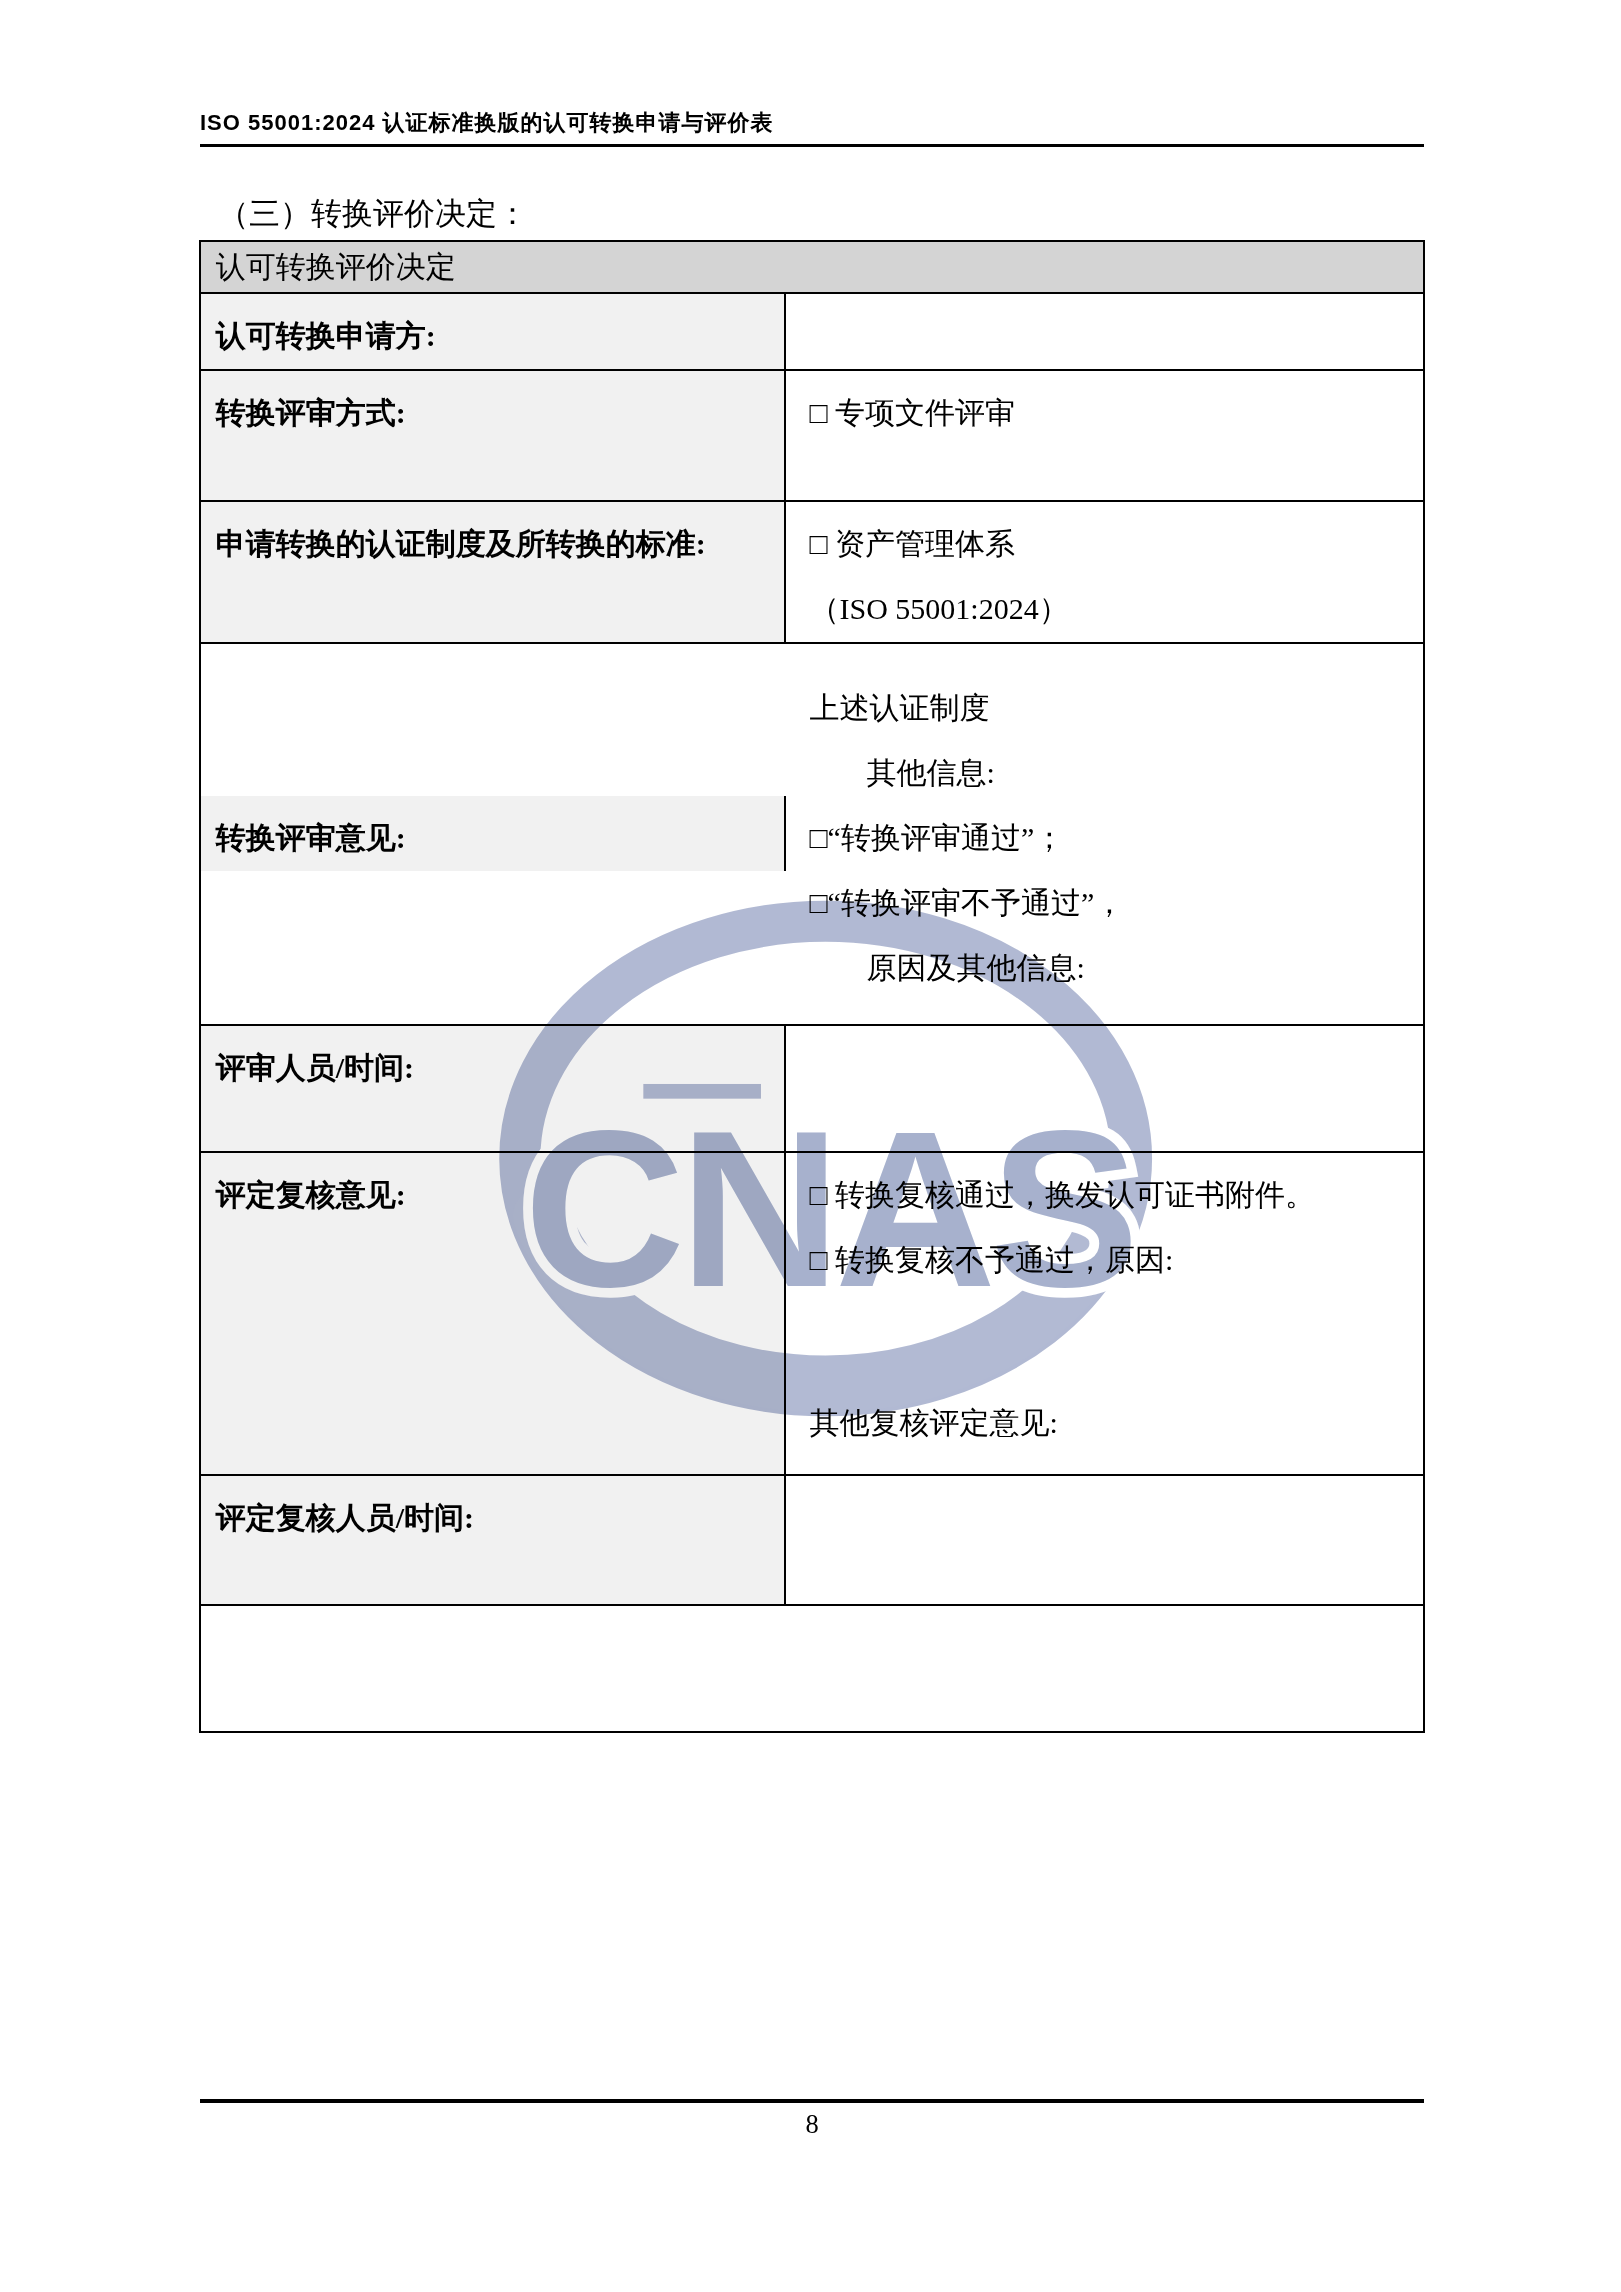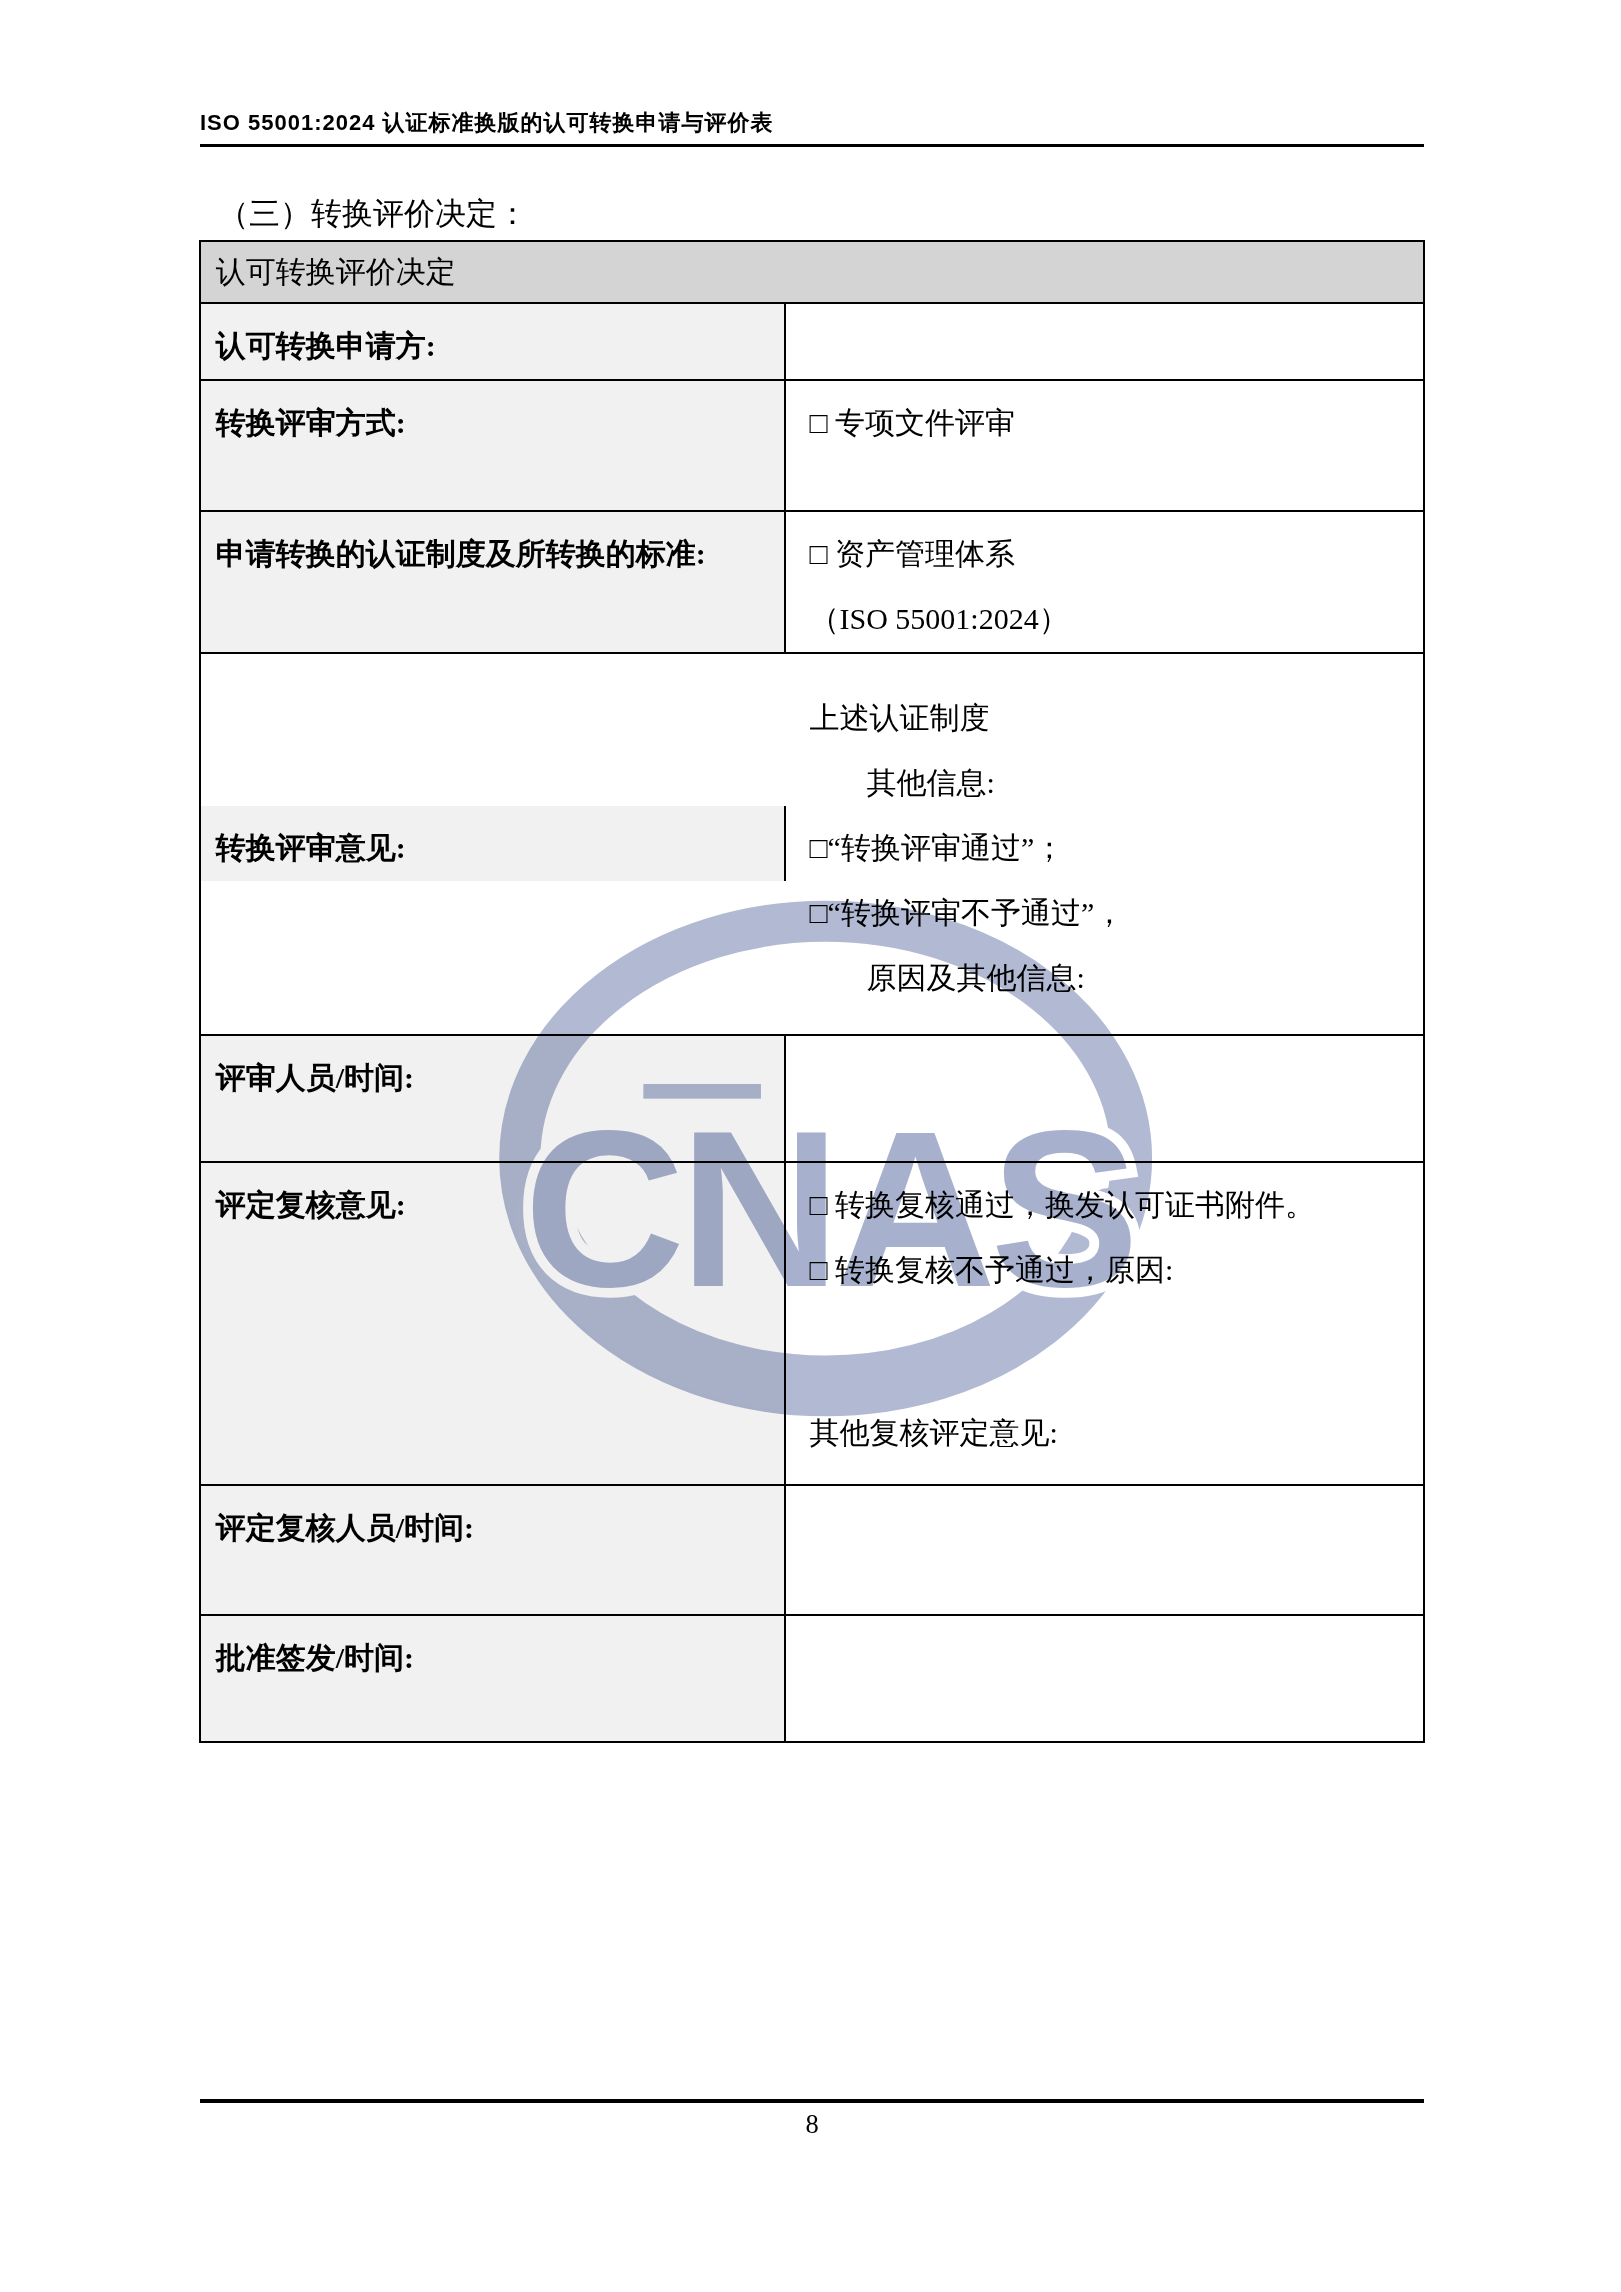--- a/index.html
+++ b/index.html
@@ -47,21 +47,21 @@
     position: absolute;
     left: 199px;
     top: 240px;
     width: 1226px;
     box-sizing: border-box;
     border: 2px solid #000000;
     font-size: 30px;
     line-height: 1.2;
   }
   .t-header {
-    height: 60px;
+    height: 50px;
     background: #d4d4d4;
     display: flex;
     align-items: center;
     padding-left: 14.7px;
     box-sizing: border-box;
   }
   .t-row {
     display: flex;
     border-top: 2px solid #000000;
     box-sizing: border-box;
@@ -211,23 +211,20 @@
     </div>
 
     <div class="t-row h133">
       <div class="t-label">
         <div class="cline">评定复核人员/时间:</div>
       </div>
       <div class="t-content"></div>
     </div>
 
     <div class="t-row h130">
-      <div class="t-label">
-        <div class="cline">批准签发/时间:</div>
-      </div>
       <div class="t-content"></div>
     </div>
 
   </div>
 
   <svg class="watermark" viewBox="470 850 760 660" xmlns="http://www.w3.org/2000/svg" aria-hidden="true">
 
     <ellipse cx="842" cy="1182" rx="312" ry="242" fill="none" stroke="#a9b2ce" stroke-width="42"></ellipse>
 
     <path d="M 552 1241 A 300 230 0 0 0 1132 1241" fill="none" stroke="#aab3cf" stroke-width="58" stroke-linecap="round"></path>

